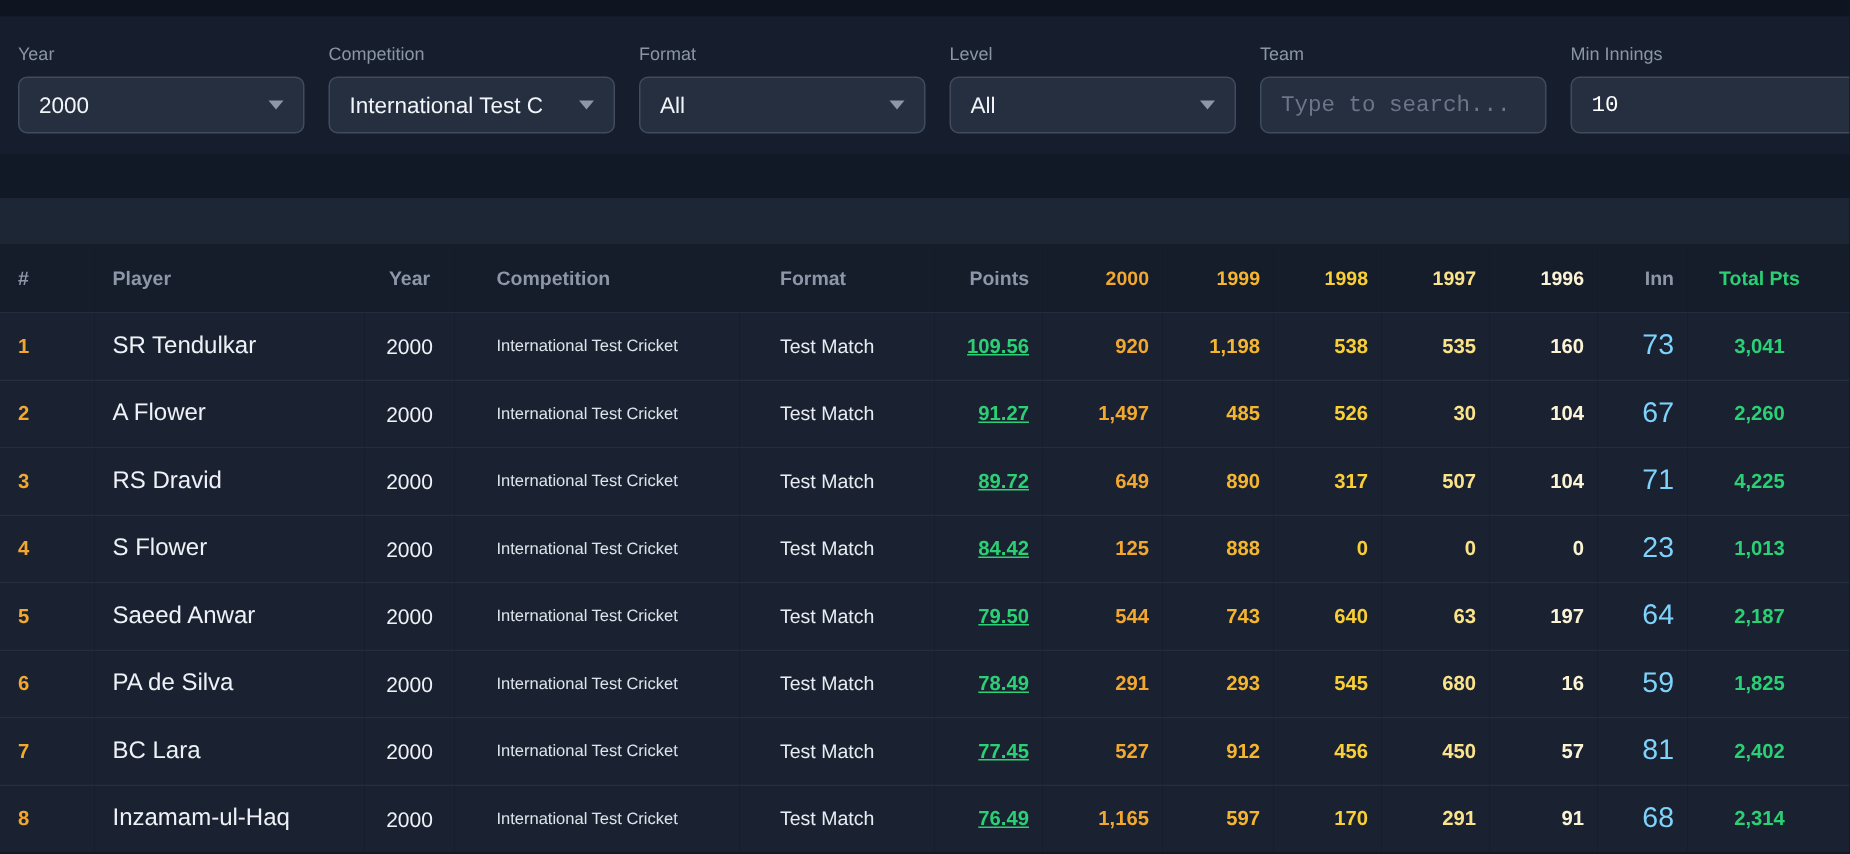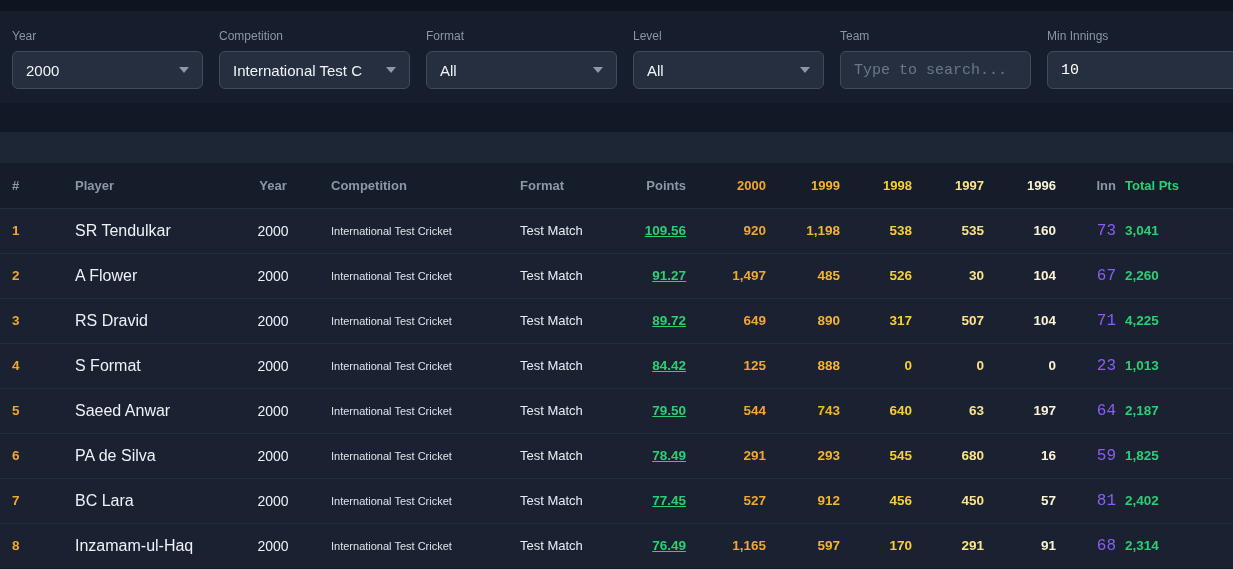--- a/index.html
+++ b/index.html
@@ -65,34 +65,34 @@
   th.col-inn         { width:60px; }
   th.col-total       { width:108px; }
   
   .col-rank        { padding-left:12px; }
   .col-player      { padding-left:12px; }
   .col-year        { text-align:center; }
   .col-competition { padding-left:28px; }
   .col-format      { padding-left:27px; }
   .col-points, .col-y2000, .col-y1999, .col-y1998,
   .col-y1997, .col-y1996, .col-inn { text-align:right; padding-right:9px; }
-  .col-total { text-align:left; padding-right:12px; }
+  .col-total { text-align:center; padding-right:12px; }
   
   td.col-rank   { color:var(--rank,#f2a72e); font-weight:bold; font-size:13.5px; }
   td.col-player { color:#eef2f7; font-size:16px; }
   td.col-year   { color:#eef2f7; font-size:14px; }
   td.col-competition { color:#dde3ea; font-size:11px; }
   td.col-format { color:#e8edf3; font-size:13px; }
   td.col-points { color:var(--green,#2bcf74); font-weight:bold; font-size:13.5px;text-decoration:underline; }
   td.col-y2000  { color:var(--y2000,#f2a72e); font-weight:bold; font-size:13.5px; }
   td.col-y1999  { color:var(--y1999,#f5b52f); font-weight:bold; font-size:13.5px; }
   td.col-y1998  { color:var(--y1998,#f9cf35); font-weight:bold; font-size:13.5px; }
   td.col-y1997  { color:var(--y1997,#fbe38a); font-weight:bold; font-size:13.5px; }
   td.col-y1996  { color:var(--y1996,#fbf3d3); font-weight:bold; font-size:13.5px; }
-  td.col-inn    { color:#8b5cf6; font-size:16px;font-family:Liberation Mono, monospace; }
+  td.col-inn    { color:#7dd3fc; font-size:19px; }
   td.col-total  { color:var(--green,#2bcf74); font-weight:bold; font-size:13.5px; }
   
   th.col-y2000 { color:var(--y2000,#f2a72e); }
   th.col-y1999 { color:var(--y1999,#f5b52f); }
   th.col-y1998 { color:var(--y1998,#f9cf35); }
   th.col-y1997 { color:var(--y1997,#fbe38a); }
   th.col-y1996 { color:var(--y1996,#fbf3d3); }
   th.col-total { color:var(--green,#2bcf74); }
 </style>
 </head>
@@ -201,21 +201,21 @@
         <td class="col-y2000">649</td>
         <td class="col-y1999">890</td>
         <td class="col-y1998">317</td>
         <td class="col-y1997">507</td>
         <td class="col-y1996">104</td>
         <td class="col-inn">71</td>
         <td class="col-total">4,225</td>
       </tr>
       <tr>
         <td class="col-rank">4</td>
-        <td class="col-player">S Format</td>
+        <td class="col-player">S Flower</td>
         <td class="col-year">2000</td>
         <td class="col-competition">International Test Cricket</td>
         <td class="col-format">Test Match</td>
         <td class="col-points">84.42</td>
         <td class="col-y2000">125</td>
         <td class="col-y1999">888</td>
         <td class="col-y1998">0</td>
         <td class="col-y1997">0</td>
         <td class="col-y1996">0</td>
         <td class="col-inn">23</td>

